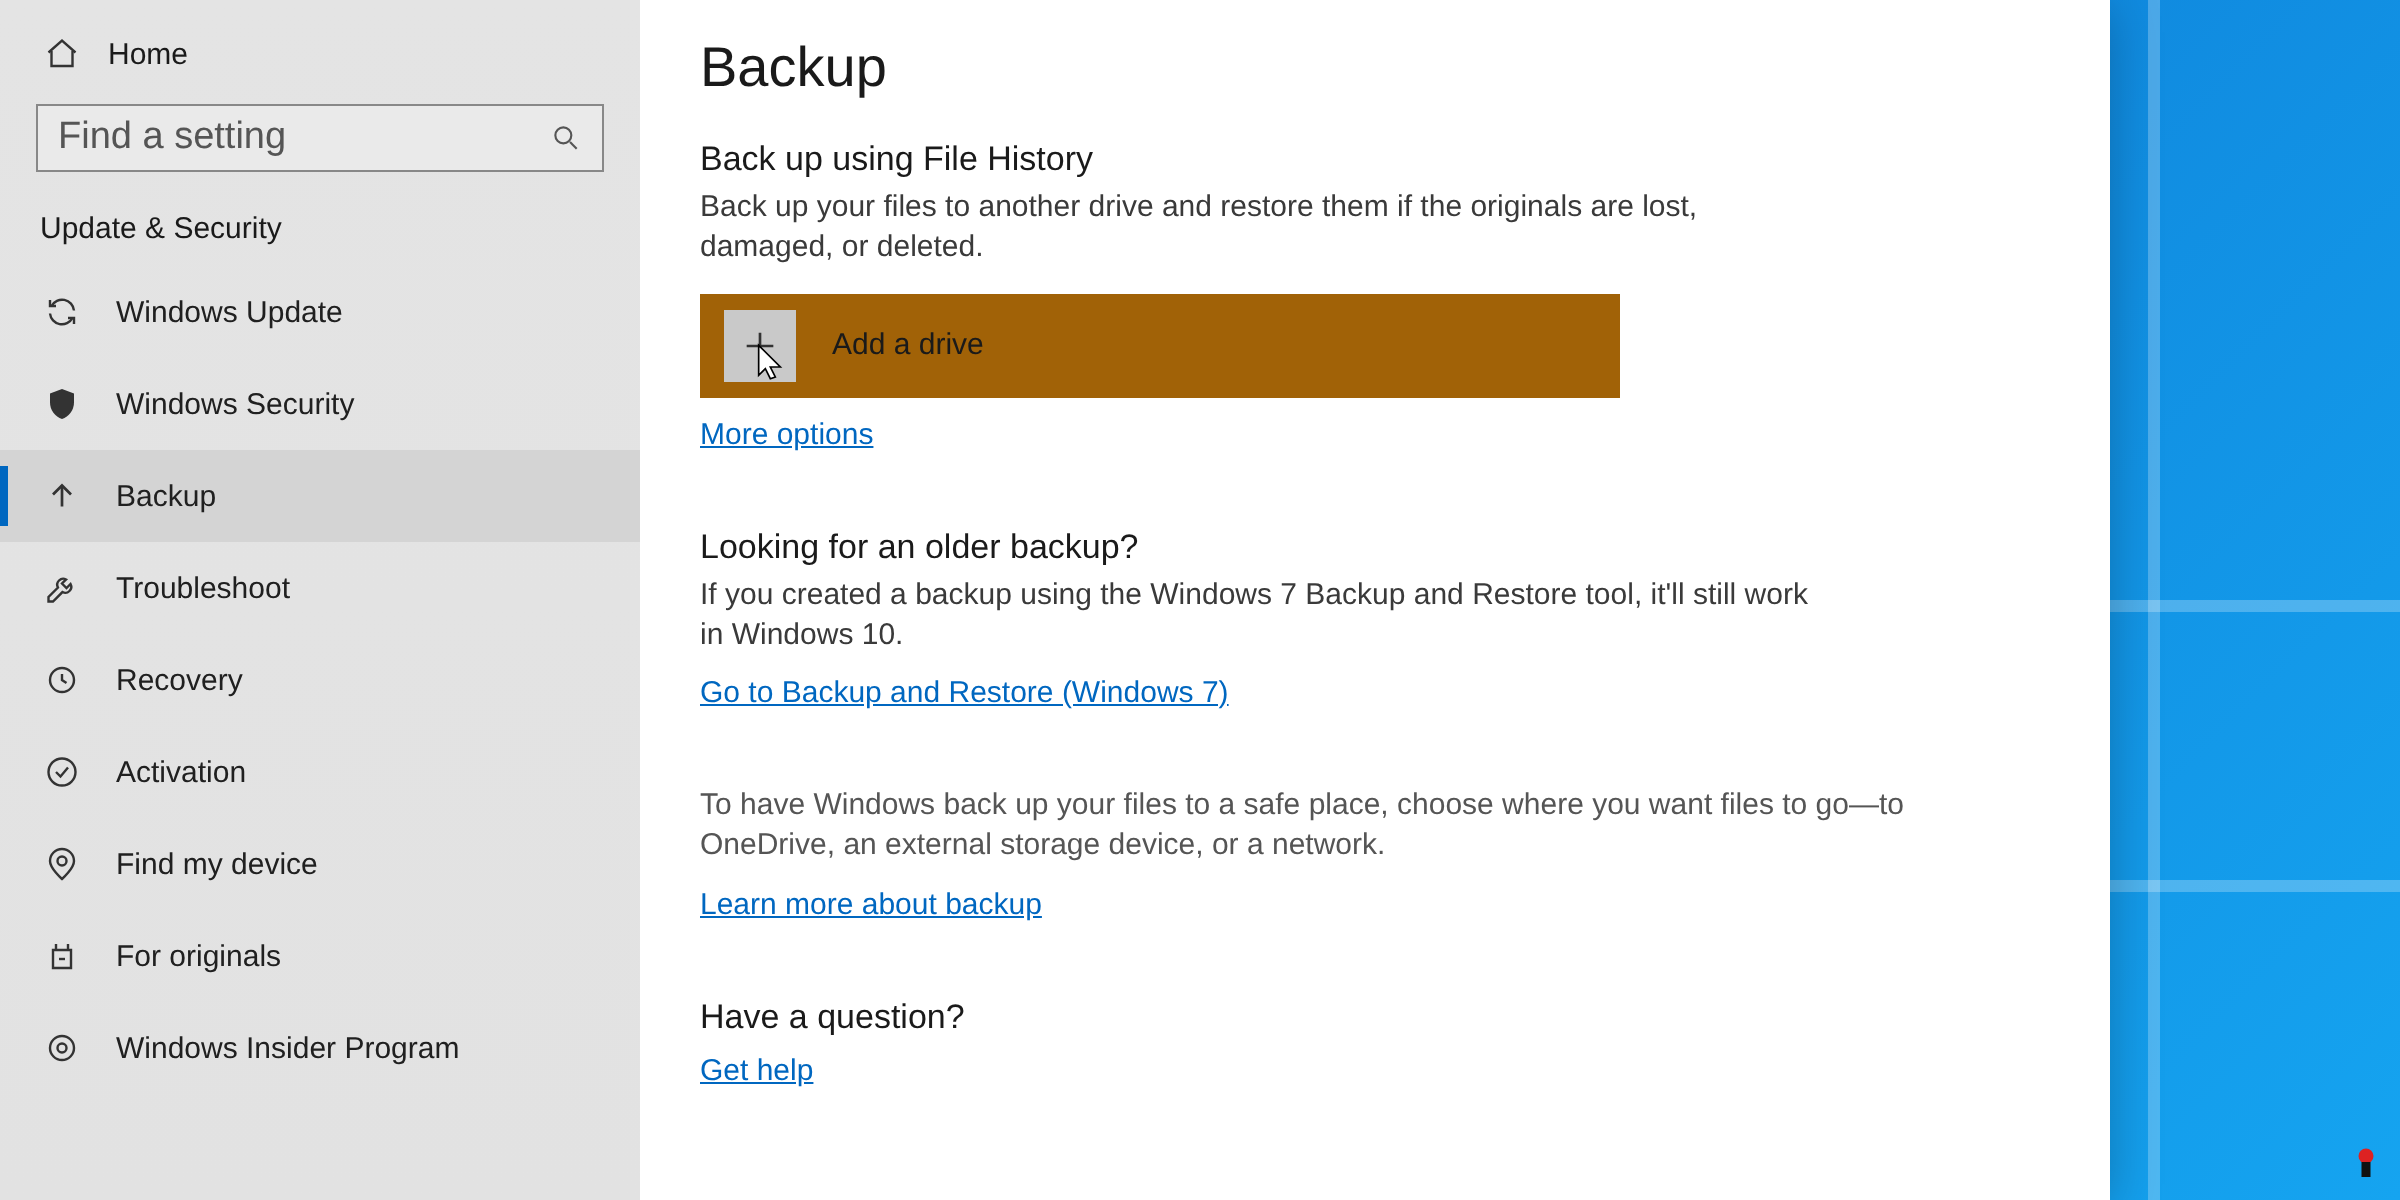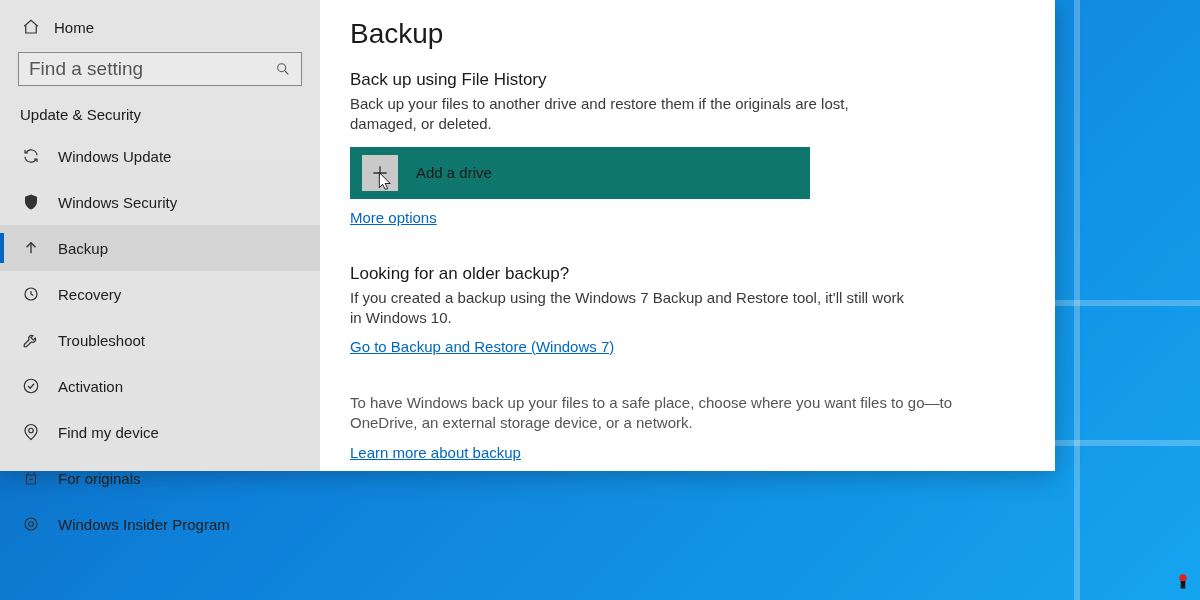--- a/index.html
+++ b/index.html
@@ -18,21 +18,21 @@
     right: 0; top: 0; bottom: 0; width: 200px;
     pointer-events: none;
   }
   .ray { position: absolute; background: rgba(255,255,255,0.25); }
   .ray.h1 { right:0; left:-10px; top:300px; height:6px; }
   .ray.h2 { right:0; left:-10px; top:440px; height:6px; }
   .ray.v1 { top:0; bottom:0; right:120px; width:6px; }
   .settings-window {
     position: absolute;
     left: 0; top: 0;
-    width: 1055px; height: 471px;
+    width: 1055px; height: 600px;
     background: #ffffff;
     display: flex;
     box-shadow: 0 4px 24px rgba(0,0,0,0.25);
   }
   .sidebar {
     width: 320px;
     background: #e6e6e6;
     background: linear-gradient(180deg, #e4e4e4 0%, #e2e2e2 100%);
     padding: 10px 0 0 0;
     display: flex;
@@ -112,21 +112,21 @@
     color: #0067c0;
     font-size: 15px;
     cursor:pointer;
     display:inline-block;
     margin-bottom: 20px;
     text-decoration: underline;
   }
   .add-drive-btn {
     display:flex; align-items:center;
     gap: 18px;
-    background:#0f766e;
+    background:#a16207;
     border:none;
     width: 460px;
     padding: 8px 12px;
     margin: 12px 0 10px 0;
     cursor:pointer;
     text-align:center;
   }
   .add-drive-btn .plus {
     width:36px; height:36px;
     background:#c9c9c9;
@@ -211,34 +211,34 @@
             <path d="M12 19V5"></path>
             <path d="m6 11 6-6 6 6"></path>
           </svg>
       </span>
       <span>Backup</span>
     </div>
 
     <div class="nav-item">
       <span class="icon">
         <svg viewBox="0 0 24 24" fill="none" stroke="currentColor" stroke-width="1.6">
+            <path d="M14.7 6.3a4 4 0 0 0-5.4 5.4L3 18v3h3l6.3-6.3a4 4 0 0 0 5.4-5.4L15 12l-3-3 2.7-2.7Z"></path>
+          </svg>
+      </span>
+      <span>Troubleshoot</span>
+    </div>
+
+    <div class="nav-item">
+      <span class="icon">
+        <svg viewBox="0 0 24 24" fill="none" stroke="currentColor" stroke-width="1.6">
             <circle cx="12" cy="12" r="8"></circle>
             <path d="M12 8v4l3 2"></path>
           </svg>
       </span>
       <span>Recovery</span>
-    </div>
-
-    <div class="nav-item">
-      <span class="icon">
-        <svg viewBox="0 0 24 24" fill="none" stroke="currentColor" stroke-width="1.6">
-            <path d="M14.7 6.3a4 4 0 0 0-5.4 5.4L3 18v3h3l6.3-6.3a4 4 0 0 0 5.4-5.4L15 12l-3-3 2.7-2.7Z"></path>
-          </svg>
-      </span>
-      <span>Troubleshoot</span>
     </div>
 
     <div class="nav-item">
       <span class="icon">
         <svg viewBox="0 0 24 24" fill="none" stroke="currentColor" stroke-width="1.6">
             <circle cx="12" cy="12" r="9"></circle>
             <path d="m8 12 3 3 5-6"></path>
           </svg>
       </span>
       <span>Activation</span>

